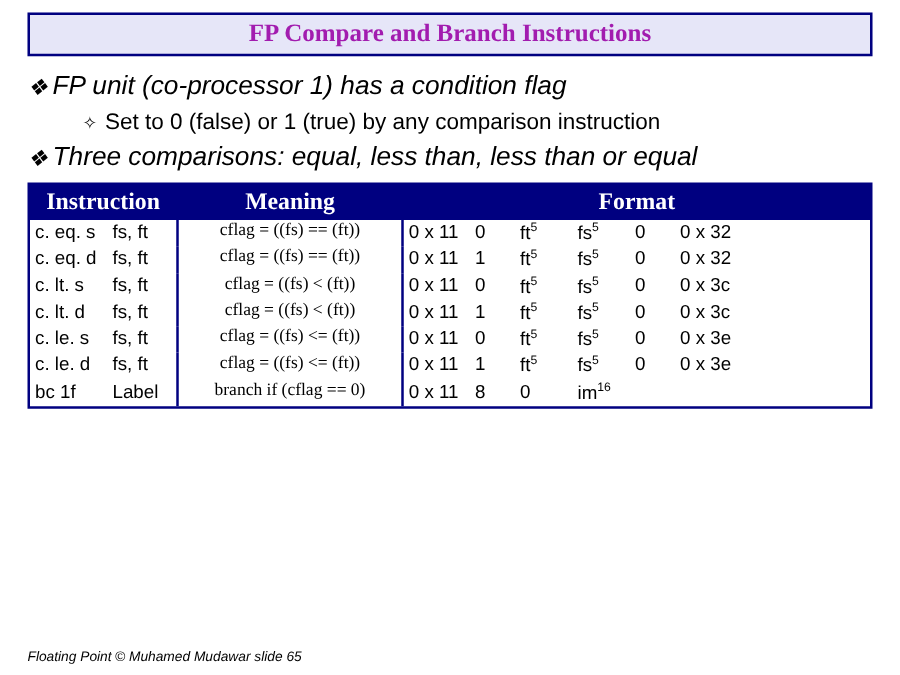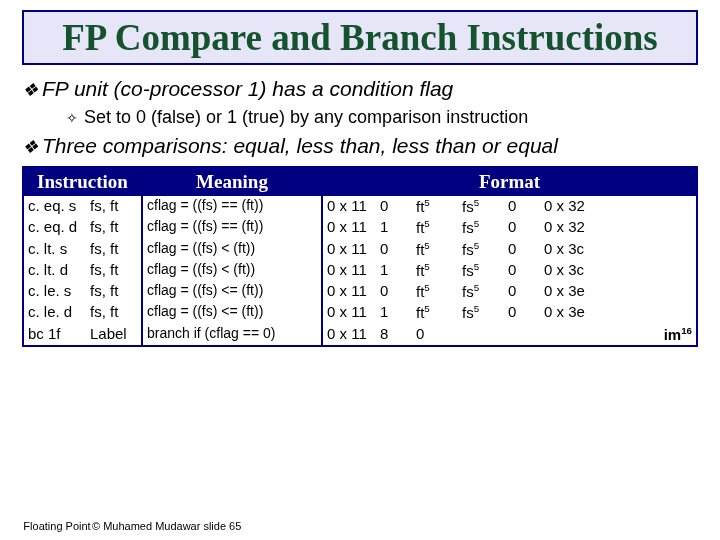--- a/index.html
+++ b/index.html
@@ -16,22 +16,22 @@
     margin: 10px 22px 12px 22px;
     border: 2px solid #000080;
     background: #e6e6f8;
     padding: 4px 8px;
     text-align: center;
   }
   .title-box h1 {
     margin: 0;
     font-family: "Comic Sans MS", "Comic Sans", cursive;
     font-weight: bold;
-    font-size: 37px;
-    color: #14532d;
+    font-size: 20px;
+    color: #a21caf;
   }
   .bullets { margin: 0 22px; }
   .b1 {
     font-size: 21px;
     margin: 6px 0 6px 0;
     font-style: italic;
   }
   .b1 .dia {
     display: inline-block;
     width: 20px;
@@ -70,33 +70,33 @@
   td {
     padding: 0 4px;
     font-size: 15px;
     line-height: 1.35;
     vertical-align: top;
     white-space: nowrap;
   }
   col.sep { border-right: 2px solid #000080; }
   td.inst-mn { width: 54px; }
   td.inst-op { }
-  td.meaning { font-family: Liberation Sans, sans-serif; font-size: 14px; }
+  td.meaning { font-family: Liberation Serif, serif; font-size: 14px; text-align: center; }
   td.fmt { text-align: left; font-family: Arial, sans-serif; }
-  td.imm { text-align: right; font-weight: bold; }
+  td.imm { text-align: left; }
   sup { font-size: 0.65em; }
   .footer {
     position: absolute;
     left: 22px;
     bottom: 8px;
     right: 22px;
     font-size: 11px;
+    font-style: italic;
     color: #000;
     display: flex;
-    text-align: center;
   }
   .footer .f1 { width: 70px; }
   .footer .f2 { width: 170px; }
   .footer .f3 { }
 </style>
 </head>
 <body>
 
 <div class="title-box">
   <h1>FP Compare and Branch Instructions</h1>

